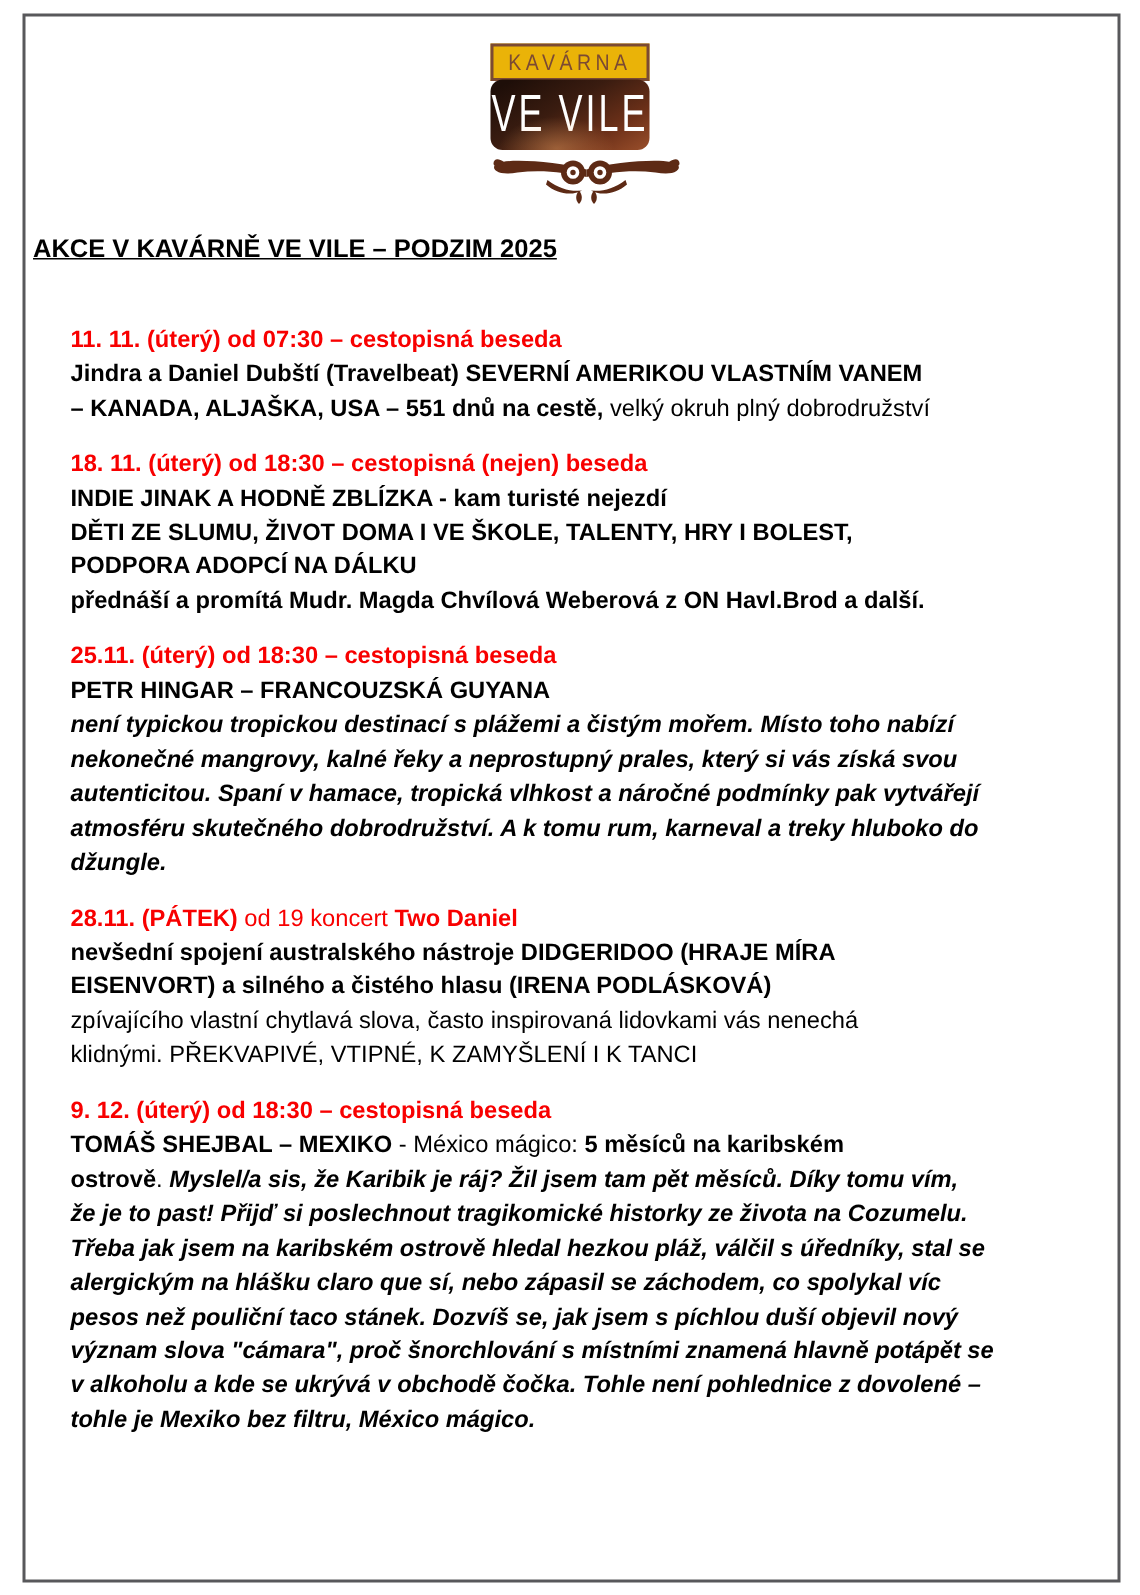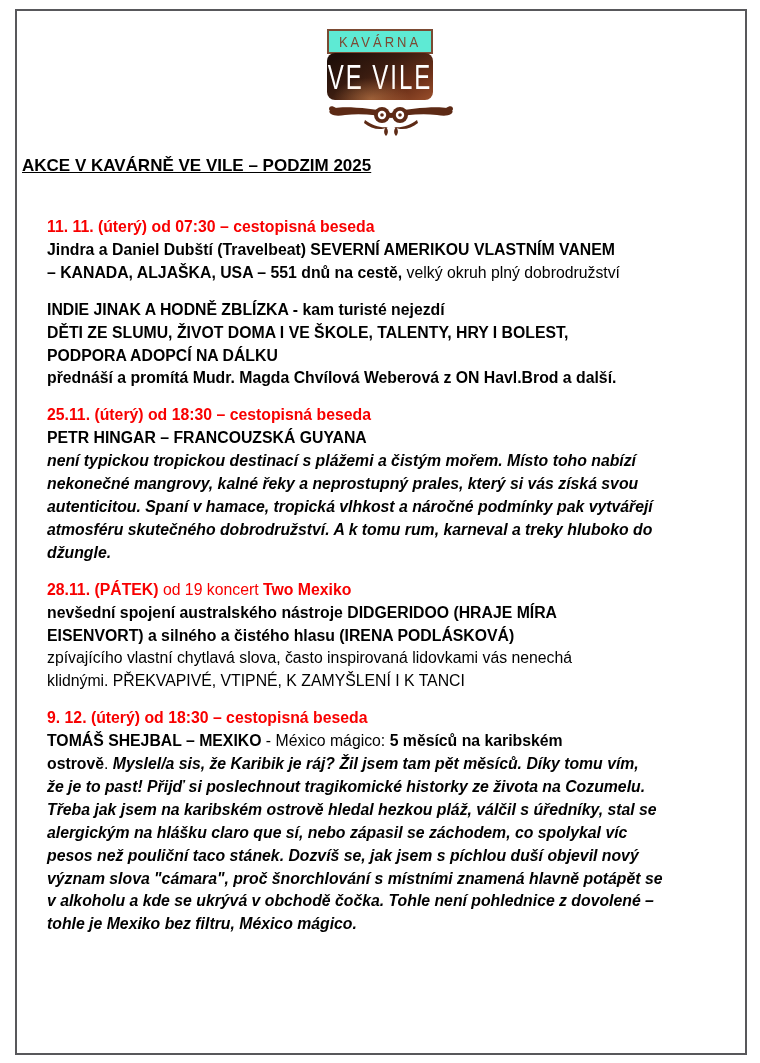--- a/index.html
+++ b/index.html
@@ -16,21 +16,21 @@
     position: absolute;
     left: 15px; top: 9px; right: 13px; bottom: 8px;
     border: 2px solid var(--page-border, #58585b);
     pointer-events: none;
   }
 
   
   .logo { width: 106px; margin: 29px auto 0; text-align: center; }
   .logo-top {
     border: 2px solid var(--logo-brown, #7b4a33);
-    background: #5eead4;
+    background: #eab308;
     height: 21px;
     display: flex; align-items: center; justify-content: center;
   }
   .logo-top span {
     color: var(--logo-brown, #7b4a33);
     font-size: 13px;
     letter-spacing: 3px;
     font-weight: 400;
     transform: scaleY(1.15);
   }
@@ -122,38 +122,39 @@
 
   <div class="events">
 
     <section class="event">
       <p class="heading"><span class="hred">11. 11. (úterý) od 07:30 – cestopisná beseda</span></p>
       <p><span class="b">Jindra a Daniel Dubští (Travelbeat) SEVERNÍ AMERIKOU VLASTNÍM VANEM
 – KANADA, ALJAŠKA, USA – 551 dnů na cestě,</span><span> velký okruh plný dobrodružství</span></p>
     </section>
 
     <section class="event">
+      <p class="heading"><span class="hred">18. 11. (úterý) od 18:30 – cestopisná (nejen) beseda</span></p>
       <p><span class="b">INDIE JINAK A HODNĚ ZBLÍZKA - kam turisté nejezdí
 DĚTI ZE SLUMU, ŽIVOT DOMA I VE ŠKOLE, TALENTY, HRY I BOLEST,
 PODPORA ADOPCÍ NA DÁLKU
 přednáší a promítá Mudr. Magda Chvílová Weberová z ON Havl.Brod a další.</span></p>
     </section>
 
     <section class="event">
       <p class="heading"><span class="hred">25.11. (úterý) od 18:30 – cestopisná beseda</span></p>
       <p><span class="b">PETR HINGAR – FRANCOUZSKÁ GUYANA
 </span><span class="i">není typickou tropickou destinací s plážemi a čistým mořem. Místo toho nabízí
 nekonečné mangrovy, kalné řeky a neprostupný prales, který si vás získá svou
 autenticitou. Spaní v hamace, tropická vlhkost a náročné podmínky pak vytvářejí
 atmosféru skutečného dobrodružství. A k tomu rum, karneval a treky hluboko do
 džungle.</span></p>
     </section>
 
     <section class="event">
-      <p class="heading"><span class="hred">28.11. (PÁTEK)</span><span class="red"> od 19 koncert </span><span class="hred">Two Mexiko</span></p>
+      <p class="heading"><span class="hred">28.11. (PÁTEK)</span><span class="red"> od 19 koncert </span><span class="hred">Two Daniel</span></p>
       <p><span class="b">nevšední spojení australského nástroje DIDGERIDOO (HRAJE MÍRA
 EISENVORT) a silného a čistého hlasu (IRENA PODLÁSKOVÁ)
 </span><span>zpívajícího vlastní chytlavá slova, často inspirovaná lidovkami vás nenechá
 klidnými. PŘEKVAPIVÉ, VTIPNÉ, K ZAMYŠLENÍ I K TANCI</span></p>
     </section>
 
     <section class="event">
       <p class="heading"><span class="hred">9. 12. (úterý) od 18:30 – cestopisná beseda</span></p>
       <p><span class="b">TOMÁŠ SHEJBAL – MEXIKO</span><span> - México mágico: </span><span class="b">5 měsíců na karibském
 ostrově</span><span>. </span><span class="i">Myslel/a sis, že Karibik je ráj? Žil jsem tam pět měsíců. Díky tomu vím,

